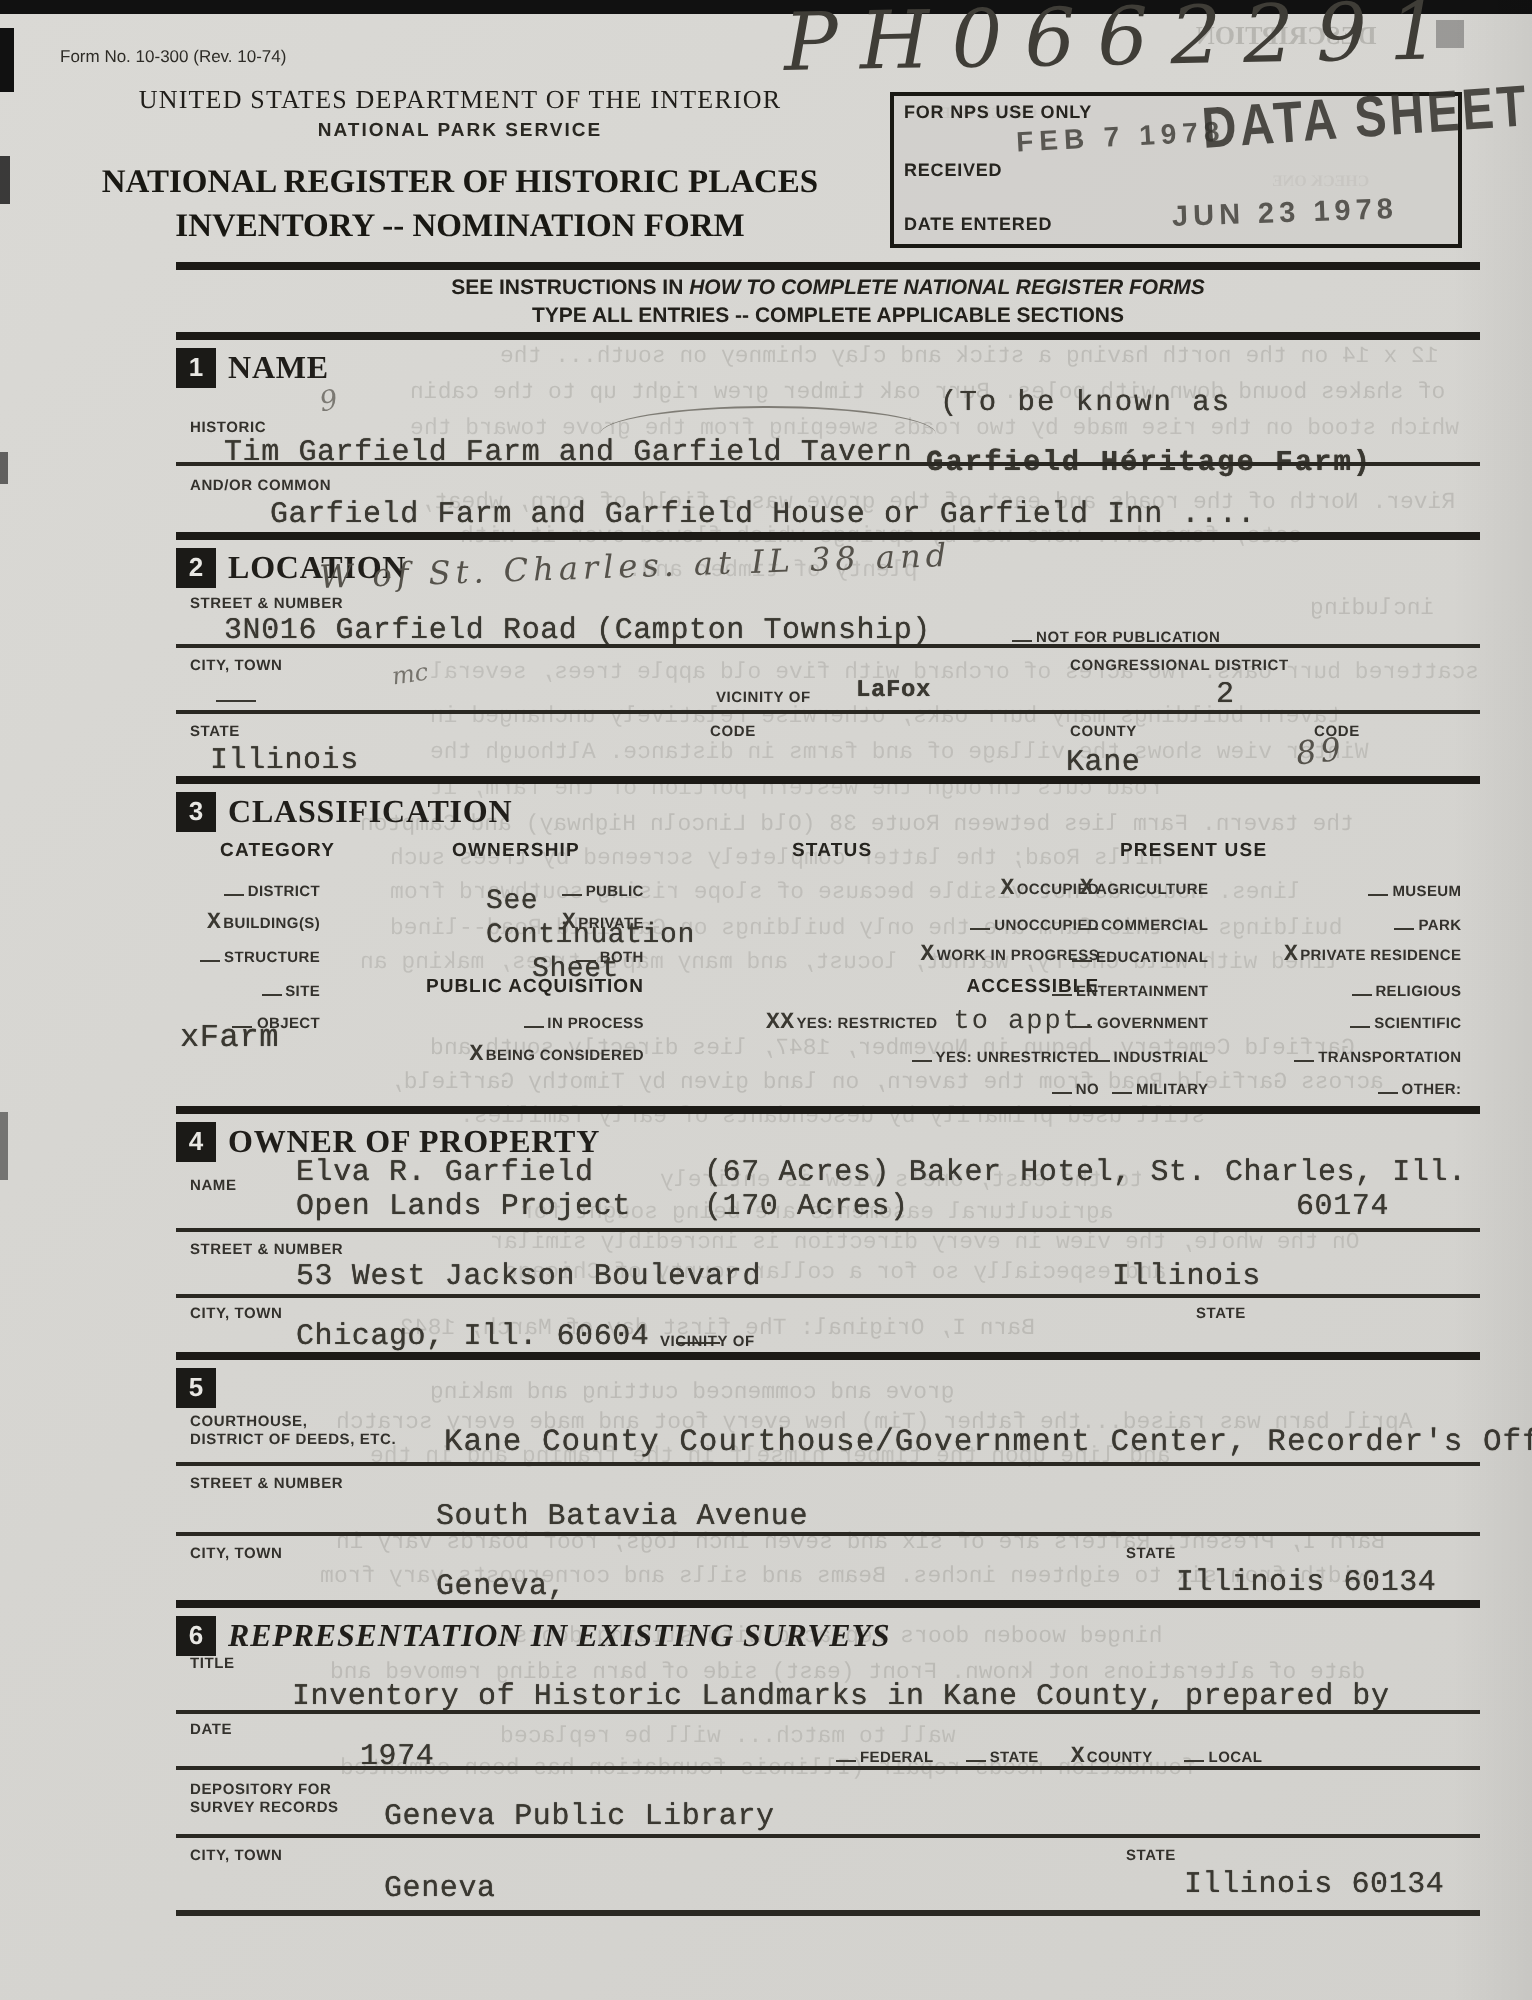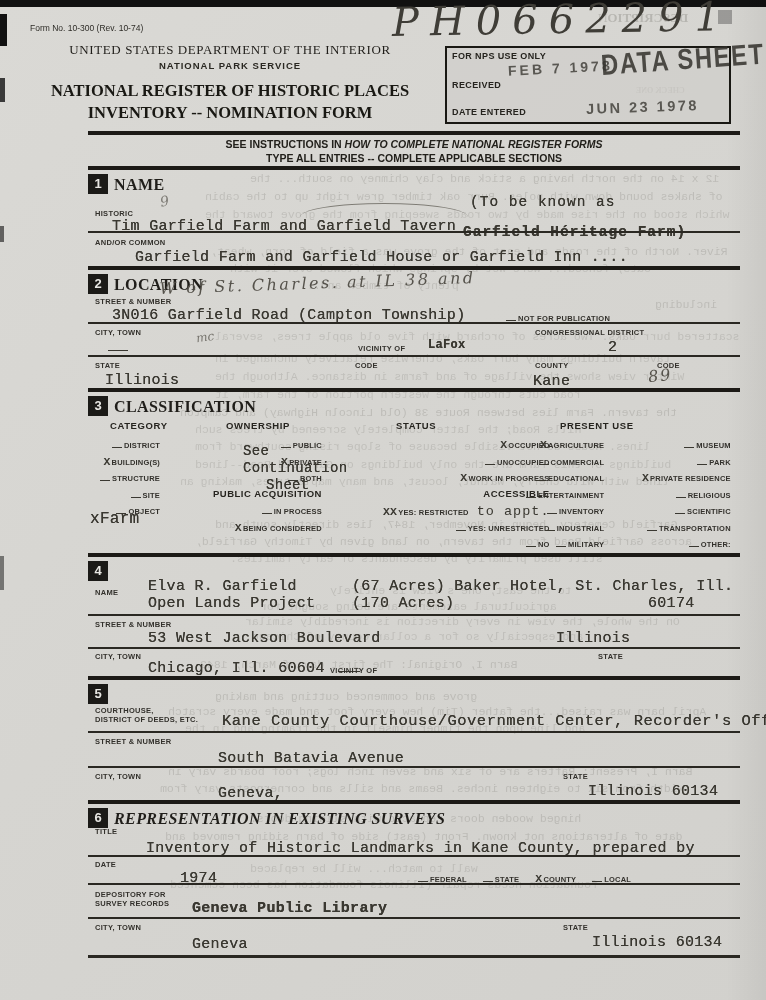--- a/index.html
+++ b/index.html
@@ -180,40 +180,41 @@
       <div class="cls-hd">ACCESSIBLE</div>
       <div class="cls-item"><span class="xmark">XX</span><span>YES: RESTRICTED</span><span class="note">to appt.</span></div>
       <div class="cls-item"><span class="blank"></span><span>YES: UNRESTRICTED</span></div>
       <div class="cls-item"><span class="blank"></span><span>NO</span></div>
     </div>
   <div id="col-use1" class="cls-col" style="left:526px;top:438px;">
       <div class="cls-item"><span class="xmark">X</span><span>AGRICULTURE</span></div>
       <div class="cls-item"><span class="blank"></span><span>COMMERCIAL</span></div>
       <div class="cls-item"><span class="blank"></span><span>EDUCATIONAL</span></div>
       <div class="cls-item"><span class="blank"></span><span>ENTERTAINMENT</span></div>
-      <div class="cls-item"><span class="blank"></span><span>INVENTORY</span></div>
+      <div class="cls-item"><span class="blank"></span><span>GOVERNMENT</span></div>
       <div class="cls-item"><span class="blank"></span><span>INDUSTRIAL</span></div>
       <div class="cls-item"><span class="blank"></span><span>MILITARY</span></div>
     </div>
   <div id="col-use2" class="cls-col" style="left:642px;top:438px;">
       <div class="cls-item"><span class="blank"></span><span>MUSEUM</span></div>
       <div class="cls-item"><span class="blank"></span><span>PARK</span></div>
       <div class="cls-item"><span class="xmark">X</span><span>PRIVATE RESIDENCE</span></div>
       <div class="cls-item"><span class="blank"></span><span>RELIGIOUS</span></div>
       <div class="cls-item"><span class="blank"></span><span>SCIENTIFIC</span></div>
       <div class="cls-item"><span class="blank"></span><span>TRANSPORTATION</span></div>
       <div class="cls-item"><span class="blank"></span><span>OTHER:</span></div>
     </div>
   <div class="abs typed typed-sm" style="left:90px;top:510px;font-size:16px;">xFarm</div>
   <div class="abs typed" style="left:243px;top:443px;font-size:14px;">See</div>
   <div class="abs typed" style="left:243px;top:460px;font-size:14px;">Continuation</div>
   <div class="abs typed" style="left:266px;top:477px;font-size:14px;">Sheet</div>
   <div class="rule-thick" style="top:553px;"></div>
 
   <div class="sec-square" style="left:88px;top:561px;">4</div>
+  <div class="sec-heading" style="left:114px;top:563px;">OWNER OF PROPERTY</div>
   <div class="abs label" style="left:95px;top:588px;">NAME</div>
   <div class="abs typed" style="left:148px;top:578px;">Elva R. Garfield</div>
   <div class="abs typed" style="left:352px;top:578px;">(67 Acres) Baker Hotel, St. Charles, Ill.</div>
   <div class="abs typed" style="left:148px;top:595px;">Open Lands Project</div>
   <div class="abs typed" style="left:352px;top:595px;">(170 Acres)</div>
   <div class="abs typed" style="left:648px;top:595px;">60174</div>
   <div class="rule" style="top:614px;"></div>
   <div class="abs label" style="left:95px;top:620px;">STREET &amp; NUMBER</div>
   <div class="abs typed" style="left:148px;top:630px;">53 West Jackson Boulevard</div>
   <div class="abs typed" style="left:556px;top:630px;">Illinois</div>
@@ -245,21 +246,21 @@
   <div class="sec-heading" style="left:114px;top:810px;font-style:italic;">REPRESENTATION IN EXISTING SURVEYS</div>
   <div class="abs label" style="left:95px;top:827px;">TITLE</div>
   <div class="abs typed" style="left:146px;top:840px;">Inventory of Historic Landmarks in Kane County, prepared by</div>
   <div class="rule" style="top:855px;"></div>
   <div class="abs label" style="left:95px;top:860px;">DATE</div>
   <div class="abs typed" style="left:180px;top:870px;">1974</div>
   <div id="survey-checkboxes" class="abs" style="left:418px;top:868px;"><span class="cls-item" style="margin-right: 16px;"><span class="blank"></span><span>FEDERAL</span></span><span class="cls-item" style="margin-right: 16px;"><span class="blank"></span><span>STATE</span></span><span class="cls-item" style="margin-right: 16px;"><span class="xmark">X</span><span>COUNTY</span></span><span class="cls-item" style="margin-right: 16px;"><span class="blank"></span><span>LOCAL</span></span></div>
   <div class="rule" style="top:883px;"></div>
   <div class="abs label" style="left:95px;top:890px;">DEPOSITORY FOR</div>
   <div class="abs label" style="left:95px;top:899px;">SURVEY RECORDS</div>
-  <div class="abs typed" style="left:192px;top:900px;font-weight:bold;">Geneva Public Library</div>
+  <div class="abs typed" style="left:192px;top:900px;">Geneva Public Library</div>
   <div class="rule" style="top:917px;"></div>
   <div class="abs label" style="left:95px;top:923px;">CITY, TOWN</div>
   <div class="abs label" style="left:563px;top:923px;">STATE</div>
   <div class="abs typed" style="left:192px;top:936px;">Geneva</div>
   <div class="abs typed" style="left:592px;top:934px;">Illinois 60134</div>
   <div class="rule" style="top:955px;height:3px;"></div>
 
 </div>
 
 </body></html>

